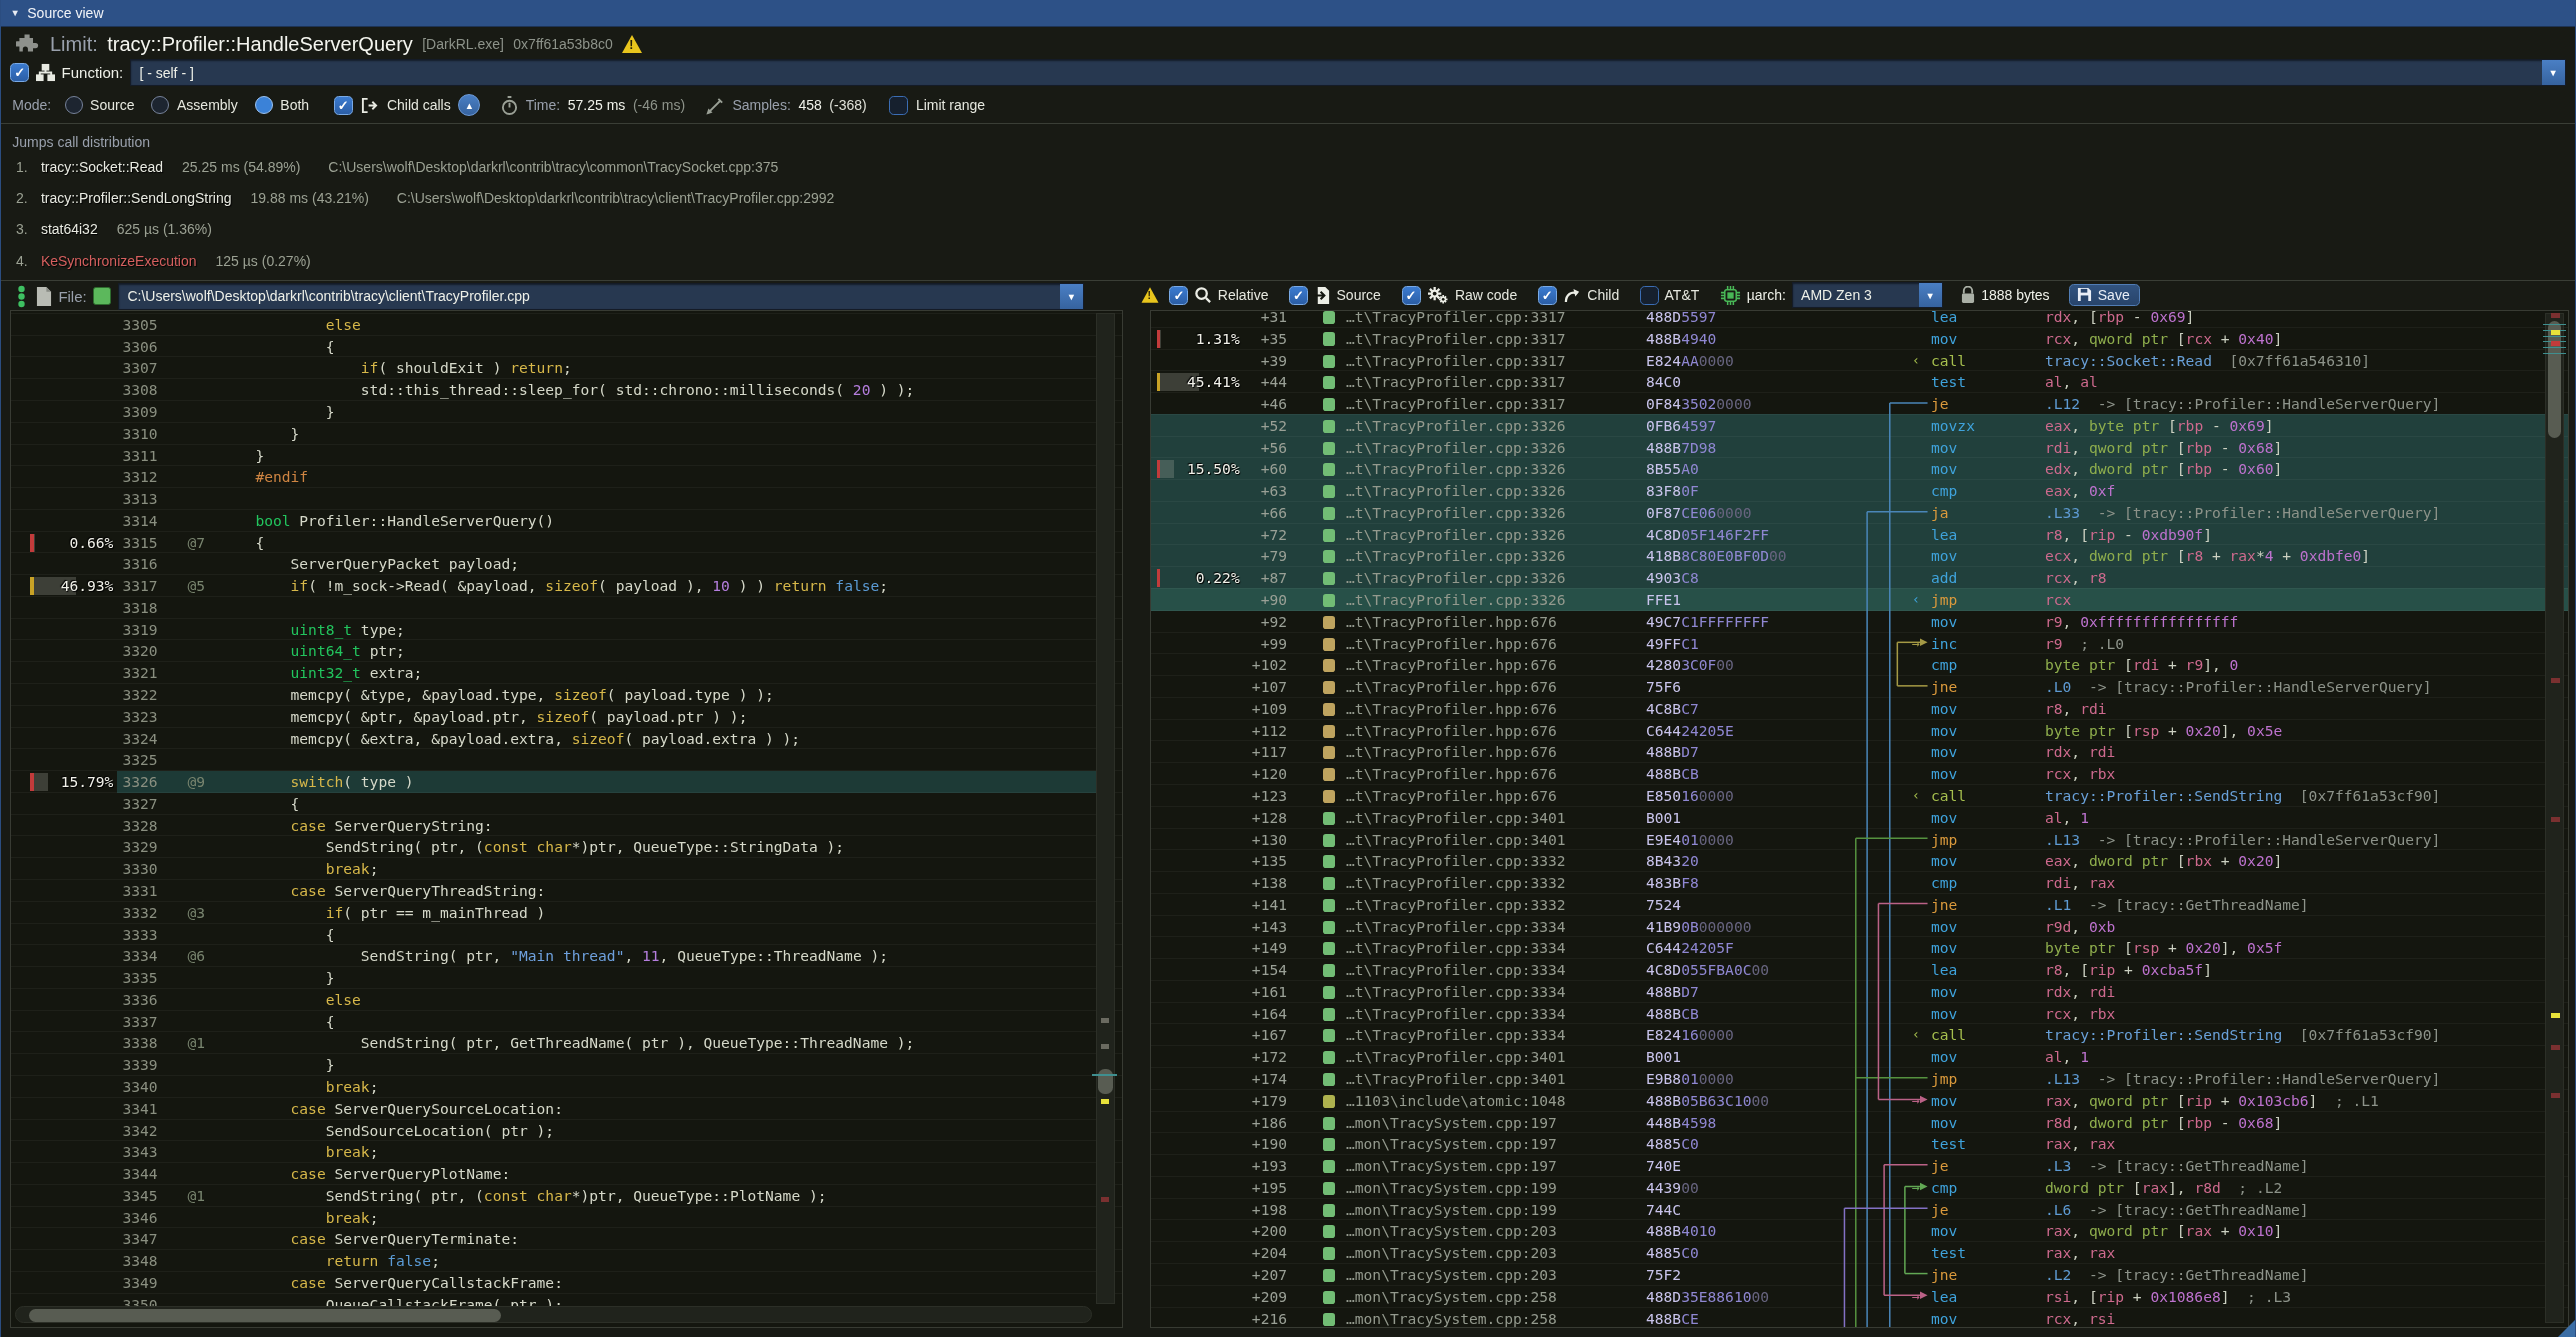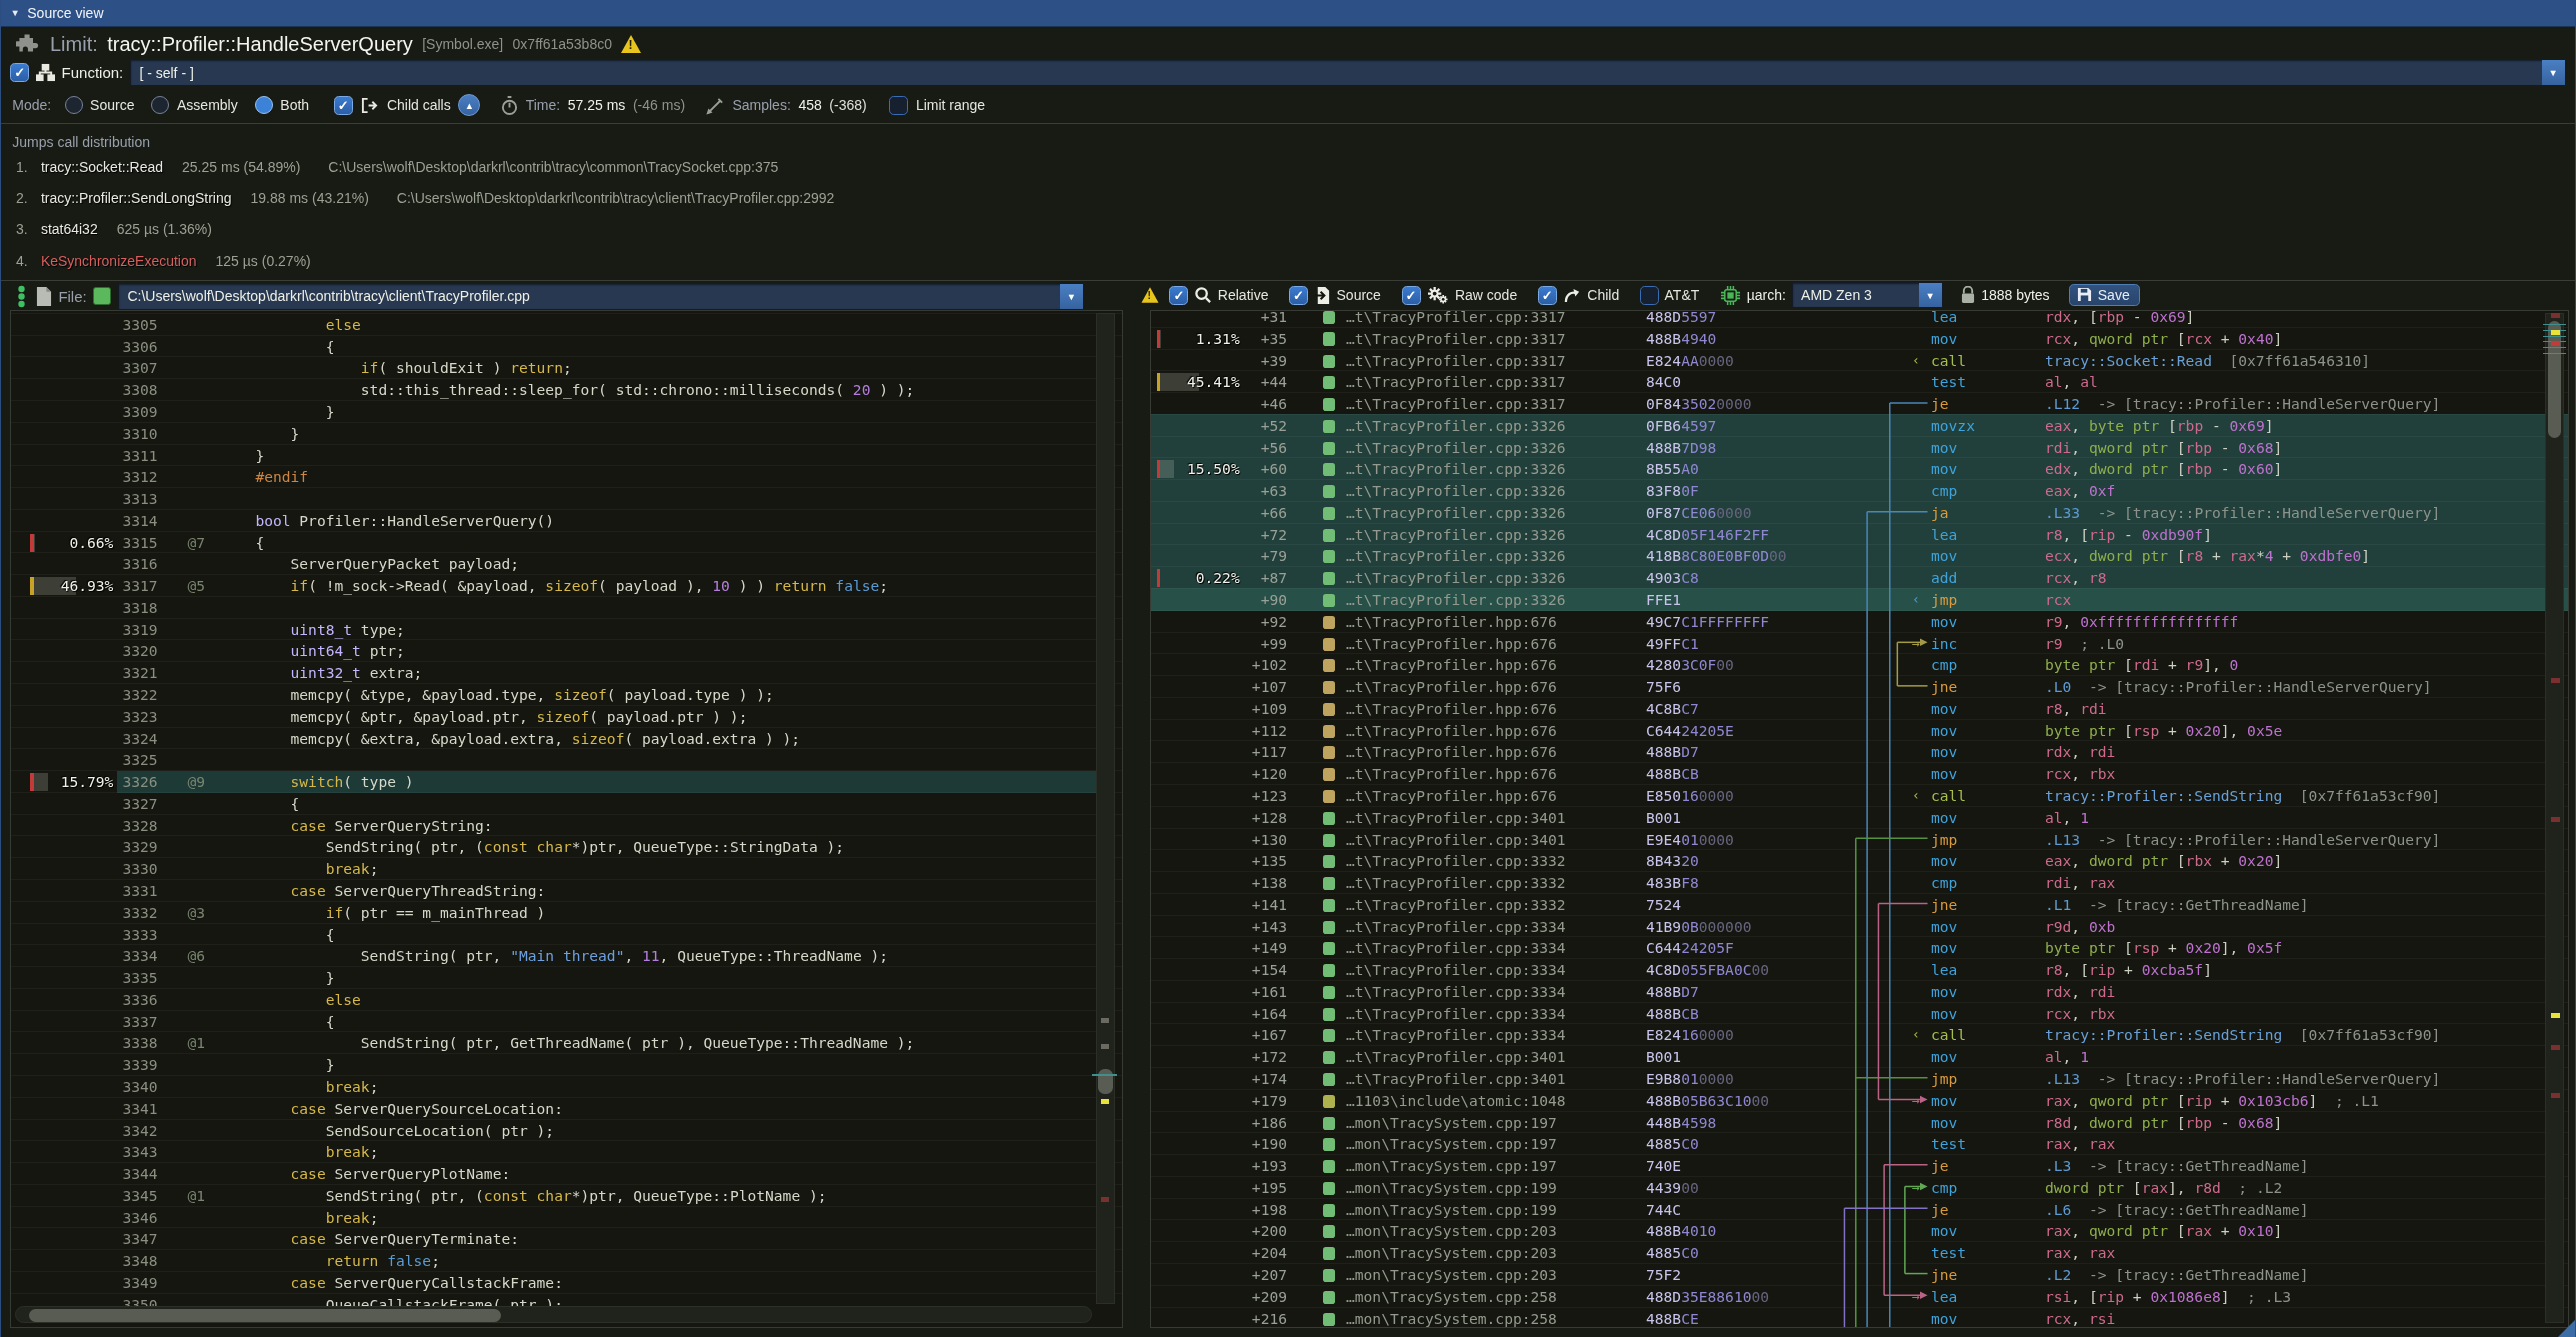--- a/index.html
+++ b/index.html
@@ -43,21 +43,21 @@
   .arow.hl{background:#21403c;}
   .arow.hl2{background:#275048;}
   .pctbox{position:absolute;height:100%;}
   .strip{position:absolute;left:0;top:1.9px;bottom:1.9px;width:3.8px;}
   .pbar{position:absolute;left:3.8px;top:1.9px;bottom:1.9px;background:rgba(170,172,160,0.28);}
   .ptext{position:absolute;right:0;top:0;line-height:21px;color:#f2f2ea;text-shadow:0.9px 0.9px 0.9px #000,-0.9px -0.9px 0.9px #000;}
   .lnum{position:absolute;left:111px;width:53px;text-align:left;color:#8a8f80;line-height:21px;}
   .lsym{position:absolute;left:176px;color:#79856f;line-height:21px;}
   .lcode{position:absolute;left:244px;line-height:21px;}
   
-  .c-d{color:#d6d9ca}.c-k{color:#d7b84a}.c-t{color:#c4b5fd}.c-n{color:#b57ede}
+  .c-d{color:#d6d9ca}.c-k{color:#d7b84a}.c-t{color:#22c55e}.c-n{color:#b57ede}
   .c-s{color:#6ea0dd}.c-b{color:#5b9bd5}.c-p{color:#cf8542}
   
   .aoff{position:absolute;left:91px;width:45px;text-align:right;color:#9aa096;line-height:21px;}
   .aic{position:absolute;left:172px;top:4.7px;width:12.3px;height:13.2px;border-radius:2.8px;}
   .aloc{position:absolute;left:195px;color:#949a8e;line-height:21px;}
   .aby{position:absolute;left:495px;line-height:21px;}
   .amn{position:absolute;left:780px;line-height:21px;}
   .aops{position:absolute;left:894px;line-height:21px;}
   .amk{position:absolute;left:761px;line-height:21px;font-size:13.2px;}
   .b0{color:#c9c4ec}.b1{color:#8f87d2}.b2{color:#67647f}
@@ -86,21 +86,21 @@
     <span class="tri">▼</span>
     <span>Source view</span>
   </div>
 
   <div class="abs" style="left:15px;top:30px;height:28px;display:flex;align-items:center;gap:9.4px;">
     <svg class="icon" width="24.6" height="24.6" viewBox="0 0 26 26">
         <path fill="#8e918c" d="M10 3h6v4h4v6h3a3 3 0 1 1 0 6h-3v4h-6v-3a3 3 0 1 0-6 0v3H4v-6H1a3 3 0 1 1 0-6h3V7h6V3z" transform="scale(0.9)"></path>
       </svg>
     <span class="glabel" style="font-size:20px;">Limit:</span>
     <span style="font-size:20px;color:#f4f5ef;">tracy::Profiler::HandleServerQuery</span>
-    <span class="dim" style="font-size:14px;">[Symbol.exe]</span>
+    <span class="dim" style="font-size:14px;">[DarkRL.exe]</span>
     <span class="dim" style="font-size:14px;">0x7ff61a53b8c0</span>
     <span class="warn"></span>
   </div>
 
   <div class="abs" style="left:9.4px;top:60px;right:9.4px;height:25.5px;display:flex;align-items:center;gap:6.6px;">
     <span class="chk on">✓</span>
     <svg class="icon" width="19" height="19" viewBox="0 0 20 20">
         <g fill="none" stroke="#e8eae2" stroke-width="2">
           <rect x="7" y="2" width="6" height="5" fill="#e8eae2"></rect>
           <rect x="1" y="13" width="6" height="5" fill="#e8eae2"></rect>

